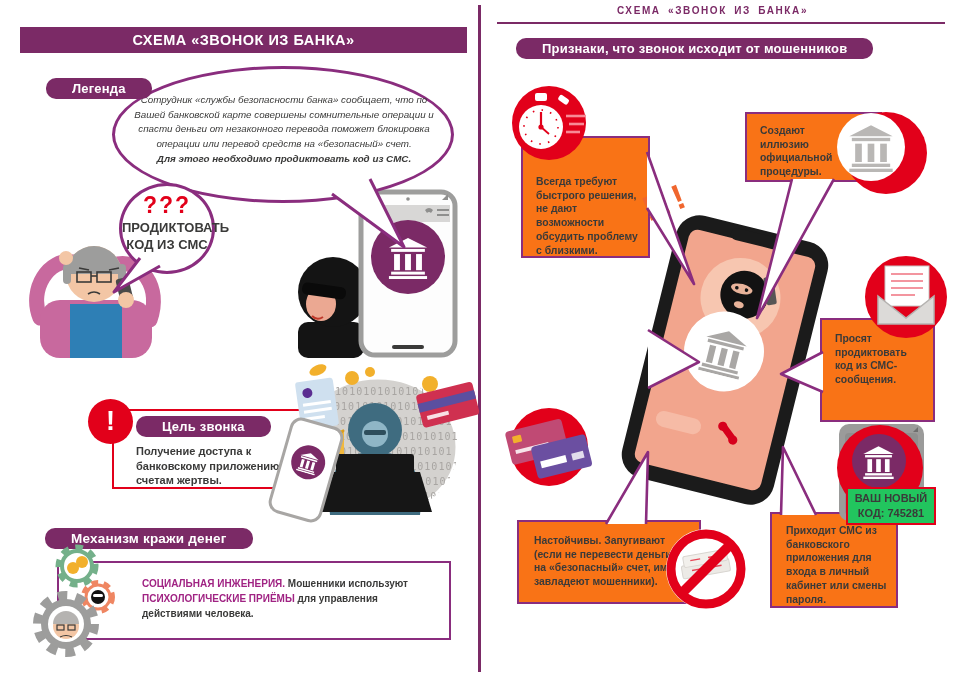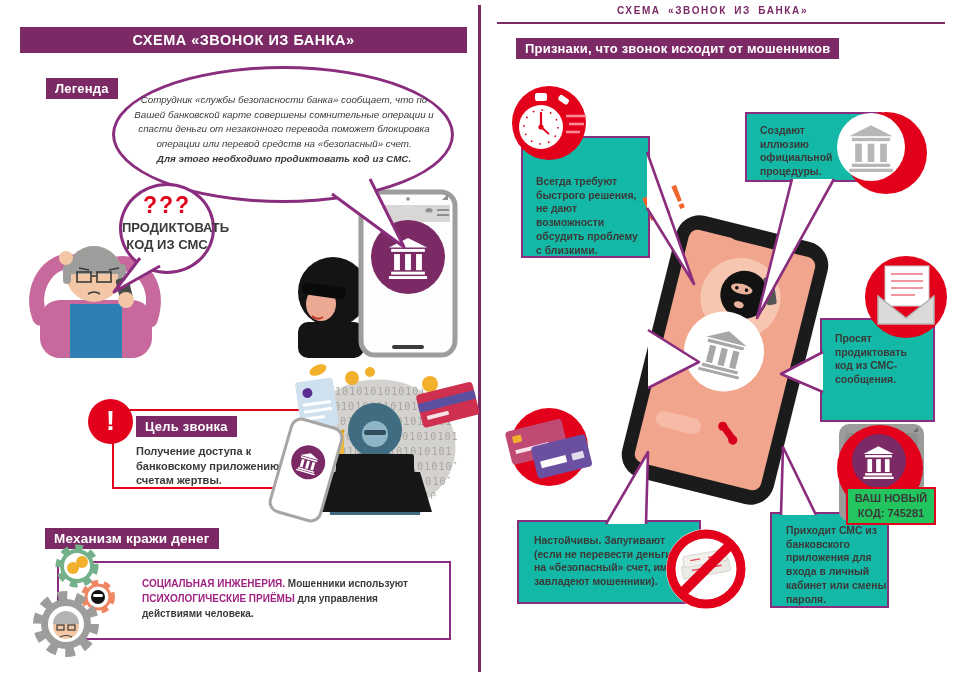--- a/index.html
+++ b/index.html
@@ -3,21 +3,21 @@
 <meta charset="utf-8">
 <style>
   * { margin:0; padding:0; box-sizing:border-box; }
   html,body { background:#fff; }
   #canvas { position:relative; width:960px; height:678px; background:#fff; overflow:hidden;
             font-family:"Liberation Sans", sans-serif; color:#3a3a39; }
   svg.layer { position:absolute; left:0; top:0; pointer-events:none; }
   #illus-base { z-index:10; } #tails { z-index:30; } #illus-icons { z-index:40; }
 
   .plabel { position:absolute; z-index:22; background:#7b2a66; color:#fff; font-weight:700;
-            font-size:13px; padding:3px 9px; letter-spacing:.2px; }
+            font-size:13px; padding:3px 26px; letter-spacing:.2px;border-radius:10px; }
 
   .header-bar { position:absolute; left:20px; top:27px; width:447px; height:26px; z-index:20;
                 background:#7b2a66; color:#fff; display:flex; align-items:center; justify-content:center;
                 font-weight:700; font-size:14.5px; letter-spacing:.5px; }
 
   .bubble { position:absolute; left:112px; top:66px; width:342px; height:137px; z-index:20;
             background:#fff; border:3px solid #8a2d7e; border-radius:50%; }
   .bubble-text { position:absolute; left:127px; top:93px; width:314px; z-index:21;
                  font-style:italic; font-size:9.8px; line-height:1.5; text-align:center; color:#3a3a39; }
   .bubble-text b { display:block; font-weight:700; }
@@ -42,21 +42,21 @@
                font-weight:700; font-size:10px; line-height:1.5; }
   .hl { color:#a02383; }
 
   .divider { position:absolute; left:478px; top:5px; width:3px; height:667px; background:#7b2a66; z-index:20; }
 
   .r-header { position:absolute; left:480px; top:5px; width:465px; z-index:20; text-align:center;
               color:#7b2a66; font-weight:700; font-size:10px; letter-spacing:1.6px; word-spacing:3px; }
   .r-underline { position:absolute; left:497px; top:22px; width:448px; height:2px; background:#7b2a66; z-index:20; }
   .r-section { position:absolute; left:516px; top:38px; z-index:22; }
 
-  .pbox { position:absolute; z-index:20; background:#14b8a6; border:2.5px solid #8a2d7e;text-decoration:underline; }
+  .pbox { position:absolute; z-index:20; background:#f97316; border:2.5px solid #8a2d7e;text-decoration:underline; }
   .pbox .txt { font-weight:700; font-size:10.4px; line-height:1.32; color:#3a3a39; }
 
   .excl { position:absolute; left:642px; top:182px; z-index:21; color:#f0662e; font-weight:800;
           font-size:35px; letter-spacing:4px; transform:rotate(-22deg); }
 
   .sms-label { position:absolute; left:846px; top:487px; width:90px; z-index:50; background:#22c55e;
                border:2px solid #e2001a; text-align:center; font-weight:800; font-size:11px;
                line-height:1.35; padding:2px 0; color:#3a3a39; }
 </style>
 </head>
@@ -201,21 +201,21 @@
   </div>
 
   <div class="pbox" style="left:745px; top:112px; width:137px; height:70px;">
     <div class="txt" style="position:absolute; left:13px; top:10px; width:96px;">Создают иллюзию официальной процедуры.</div>
   </div>
 
   <div class="pbox" style="left:820px; top:318px; width:115px; height:104px;">
     <div class="txt" style="position:absolute; left:13px; top:12px; width:90px;">Просят продиктовать код из СМС-сообщения.</div>
   </div>
 
-  <div class="pbox" style="left:770px; top:512px; width:119px; height:96px;">
+  <div class="pbox" style="left:770px; top:512px; width:128px; height:96px;">
     <div class="txt" style="position:absolute; left:14px; top:10px; width:106px;">Приходит СМС из банковского приложения для входа в личный кабинет или смены пароля.</div>
   </div>
 
   <div class="excl">!!!</div>
 
   <div class="sms-label">
     <div>ВАШ НОВЫЙ</div>
     <div>КОД: 745281</div>
   </div>
 

